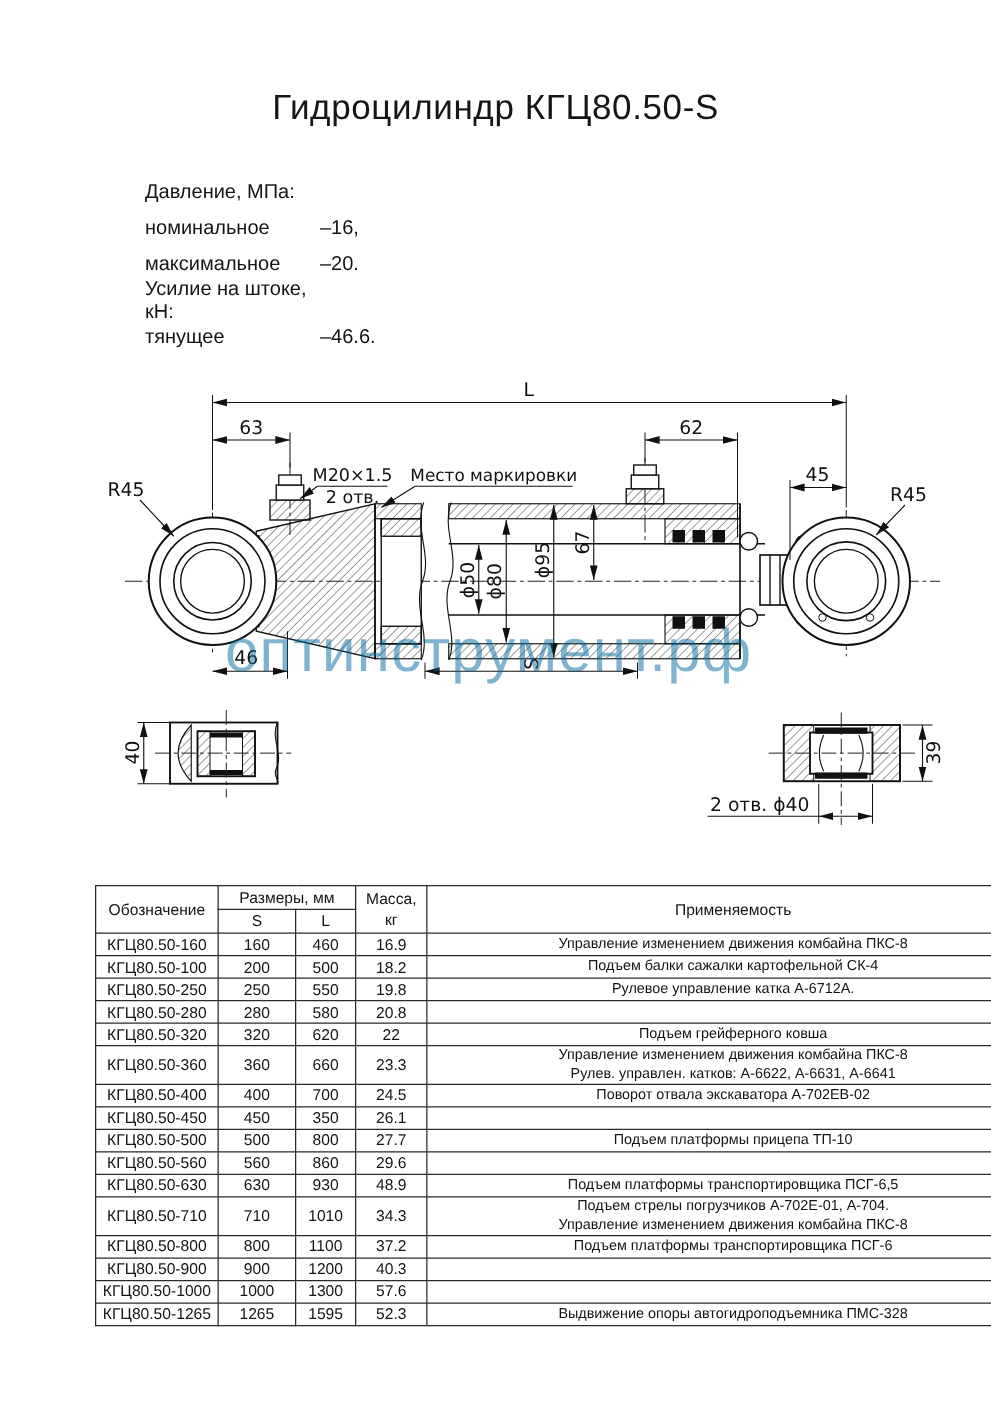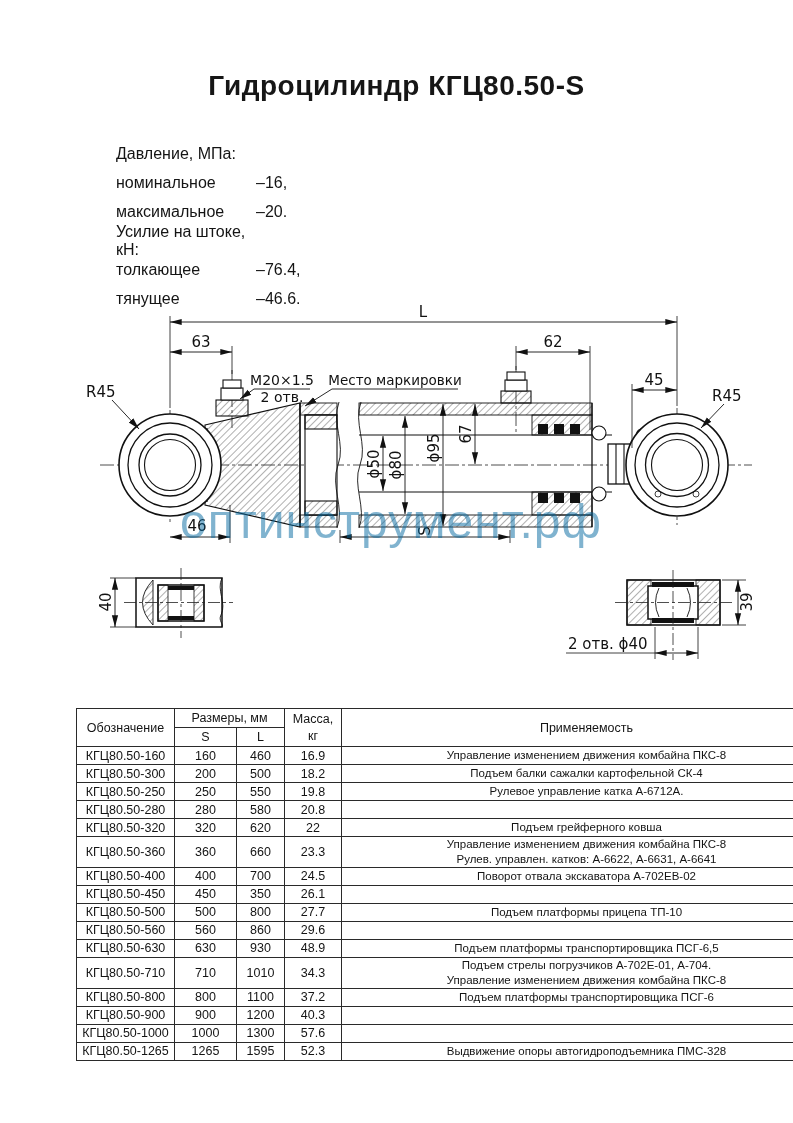--- a/index.html
+++ b/index.html
@@ -1,20 +1,20 @@
 <!DOCTYPE html>
 <html><head>
 <meta charset="utf-8">
 <style>
   html,body{margin:0;padding:0}
   body{width:793px;height:1123px;background:#fff;position:relative;
        font-family:"Liberation Sans",sans-serif;color:#141414;overflow:hidden}
   .page{position:absolute;inset:0;background:#fff}
   .title{position:absolute;top:70px;left:0;width:100%;text-align:center;
-         font-size:28px;font-weight:700;letter-spacing:.5px;margin:0;color:#161616}
+         font-size:28px;font-weight:400;letter-spacing:.5px;margin:0;color:#161616}
   .specs{position:absolute;top:139px;left:116px;width:330px;font-size:16px}
   .spec-row{display:flex;height:29px;align-items:center}
   .spec-label{width:140px}
   .spec-value{flex:1}
   .note{position:absolute;top:139px;left:436px;width:300px;font-size:16px;line-height:29px}
   .watermark{position:absolute;top:494px;left:180px;font-size:48px;color:#0369a1;
              opacity:.5;letter-spacing:1px;z-index:3;pointer-events:none;white-space:nowrap}
   svg.drawing{position:absolute;top:300px;left:0;z-index:2}
   table.sizes{position:absolute;top:708px;left:76px;width:756px;border-collapse:collapse;
               font-size:12px;table-layout:fixed;z-index:2}
@@ -44,24 +44,20 @@
         <span class="spec-label">номинальное</span>
         <span class="spec-value">–16,</span>
       </div>
     <div class="spec-row">
         <span class="spec-label">максимальное</span>
         <span class="spec-value">–20.</span>
       </div>
     <div class="spec-row">
         <span class="spec-label">Усилие на штоке, кН:</span>
         <span class="spec-value"></span>
-      </div>
-    <div class="spec-row">
-        <span class="spec-label">толкающее</span>
-        <span class="spec-value">–76.4,</span>
       </div>
     <div class="spec-row">
         <span class="spec-label">тянущее</span>
         <span class="spec-value">–46.6.</span>
       </div>
   </div>
 
 
   <div class="watermark">оптинструмент.рф</div>
 
@@ -292,21 +288,21 @@
         <tr>
           <td class="des">КГЦ80.50-160</td>
           <td class="num">160</td>
           <td class="num">460</td>
           <td class="num">16.9</td>
           <td class="app">
             <div>Управление изменением движения комбайна ПКС-8</div>
           </td>
         </tr>
         <tr>
-          <td class="des">КГЦ80.50-300</td>
+          <td class="des">КГЦ80.50-100</td>
           <td class="num">200</td>
           <td class="num">500</td>
           <td class="num">18.2</td>
           <td class="app">
             <div>Подъем балки сажалки картофельной СК-4</div>
           </td>
         </tr>
         <tr>
           <td class="des">КГЦ80.50-250</td>
           <td class="num">250</td>

